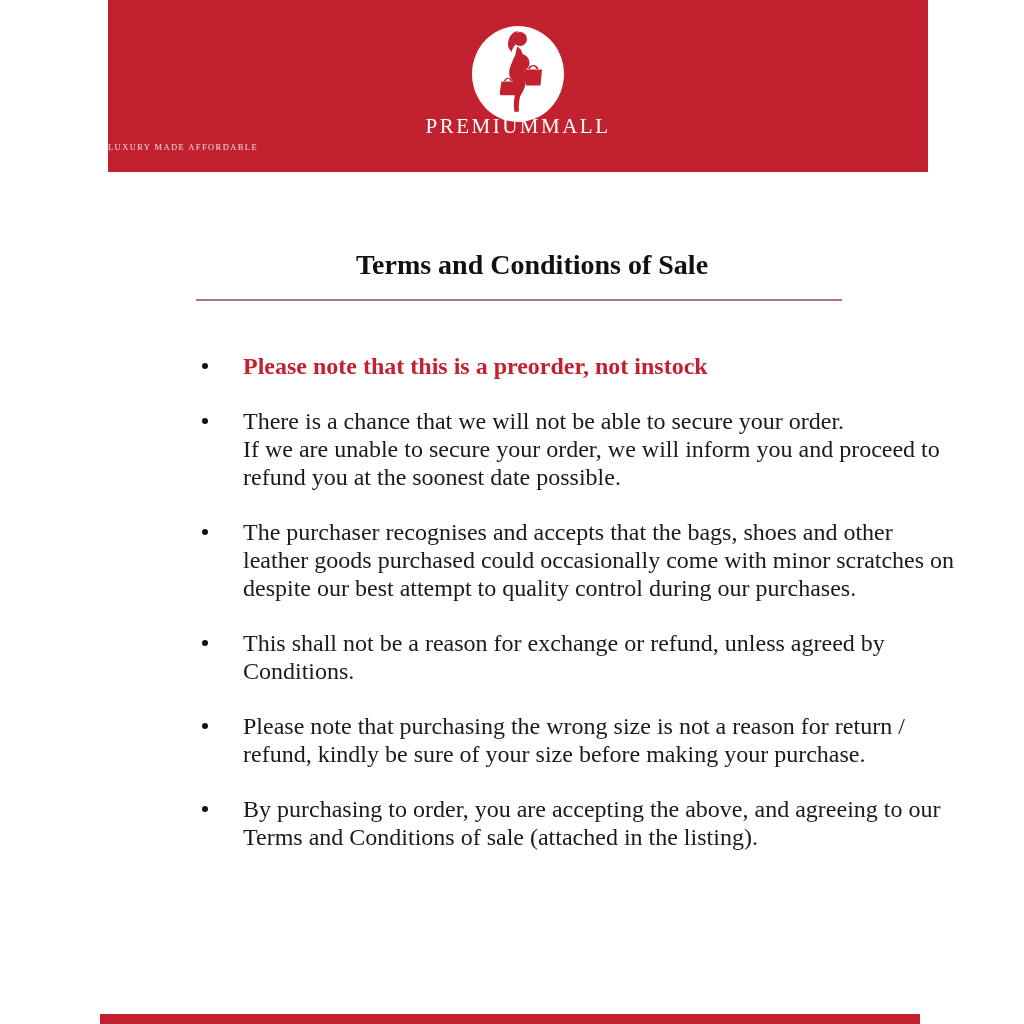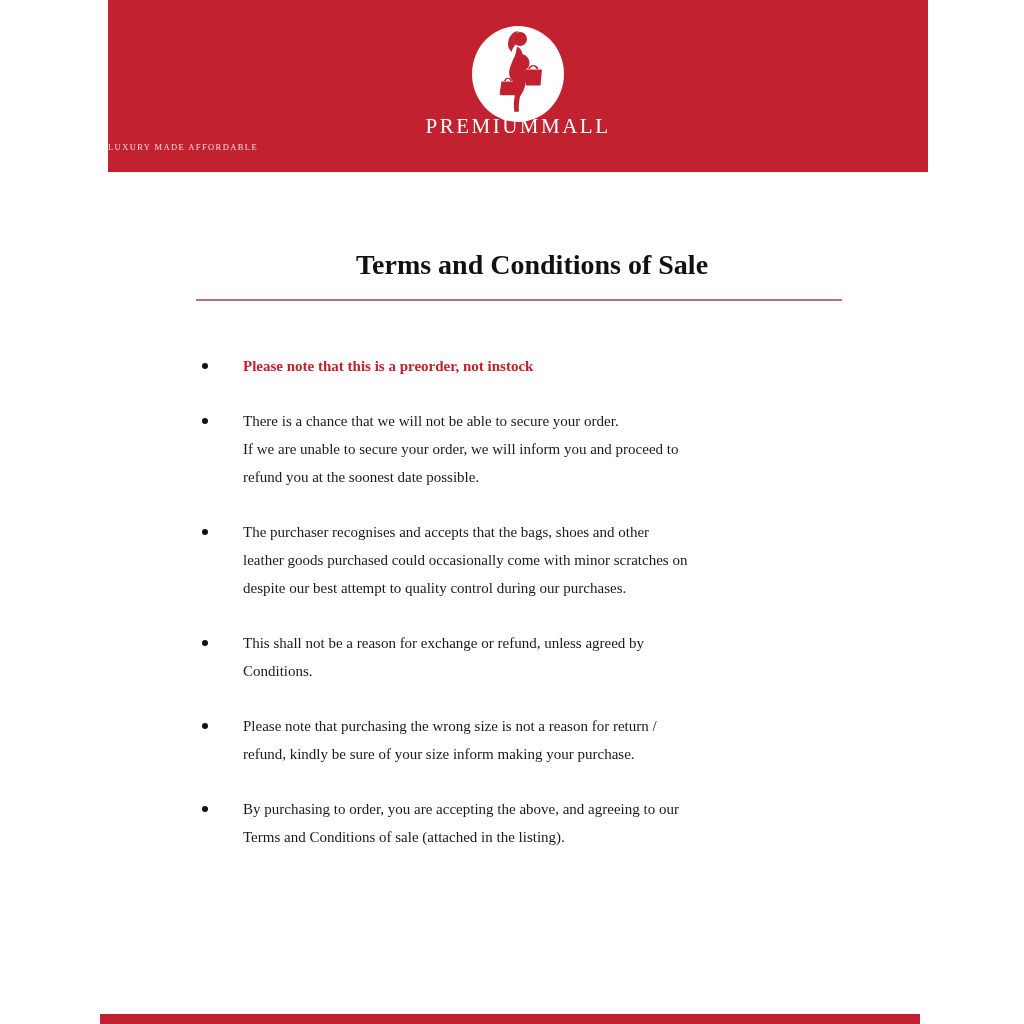--- a/index.html
+++ b/index.html
@@ -37,21 +37,21 @@
     margin:0;
     padding-left:20px;
   }
   .divider{
     position:absolute;left:196px;top:299px;width:646px;height:2px;
     background:var(--divider);
   }
   .bullets{position:absolute;left:200px;top:352px;width:680px;}
   .bullet-item{
     position:relative;padding-left:43px;margin-bottom:27px;
-    font-size:15px;line-height:28px;color:var(--text);
+    font-size:24px;line-height:28px;color:var(--text);
   }
   .bullet-item .dot{
     position:absolute;left:2px;top:11px;width:6px;height:6px;
     border-radius:50%;background:#111111;
   }
   .line{white-space:nowrap;}
   .line.emphasis{color:var(--accent);font-weight:bold;}
   .bottom-banner-edge{
     position:absolute;left:100px;bottom:0;width:820px;height:10px;
     background:var(--accent);
@@ -125,21 +125,21 @@
     <div class="lines">
           <div class="line">This shall not be a reason for exchange or refund, unless agreed by</div>
           <div class="line">Conditions.</div>
         </div>
   </div>
 
   <div class="bullet-item">
     <span class="dot"></span>
     <div class="lines">
           <div class="line">Please note that purchasing the wrong size is not a reason for return /</div>
-          <div class="line">refund, kindly be sure of your size inform making your purchase.</div>
+          <div class="line">refund, kindly be sure of your size before making your purchase.</div>
         </div>
   </div>
 
   <div class="bullet-item">
     <span class="dot"></span>
     <div class="lines">
           <div class="line">By purchasing to order, you are accepting the above, and agreeing to our</div>
           <div class="line">Terms and Conditions of sale (attached in the listing).</div>
         </div>
   </div>

